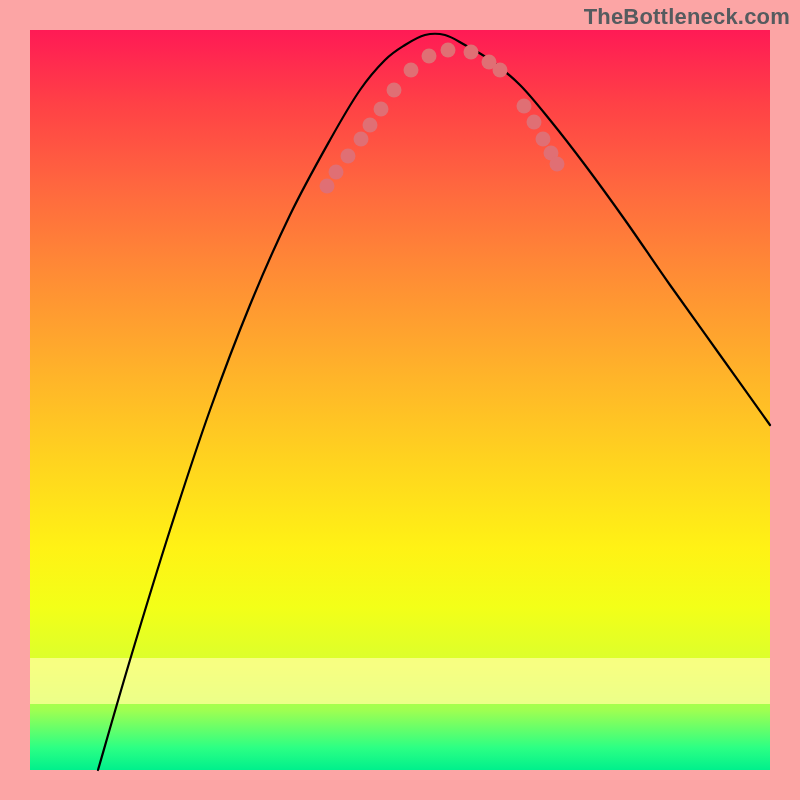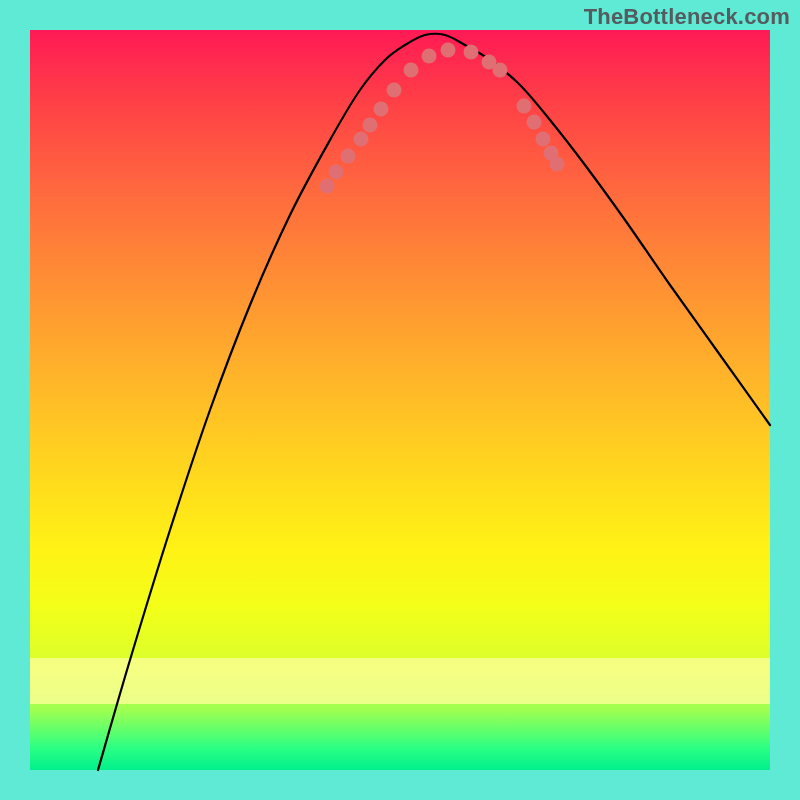--- a/index.html
+++ b/index.html
@@ -8,21 +8,21 @@
     width: 800px;
     height: 800px;
     background: #000;
     font-family: Arial, Helvetica, sans-serif;
     overflow: hidden;
   }
   .frame {
     position: relative;
     width: 800px;
     height: 800px;
-    background: #5eead4;
+    background: #fca5a5;
     text-decoration: underline;
   }
   .watermark {
     position: absolute;
     top: 4px;
     right: 10px;
     color: #555b5f;
     font-size: 22px;
     font-weight: 600;
     letter-spacing: 0.2px;

